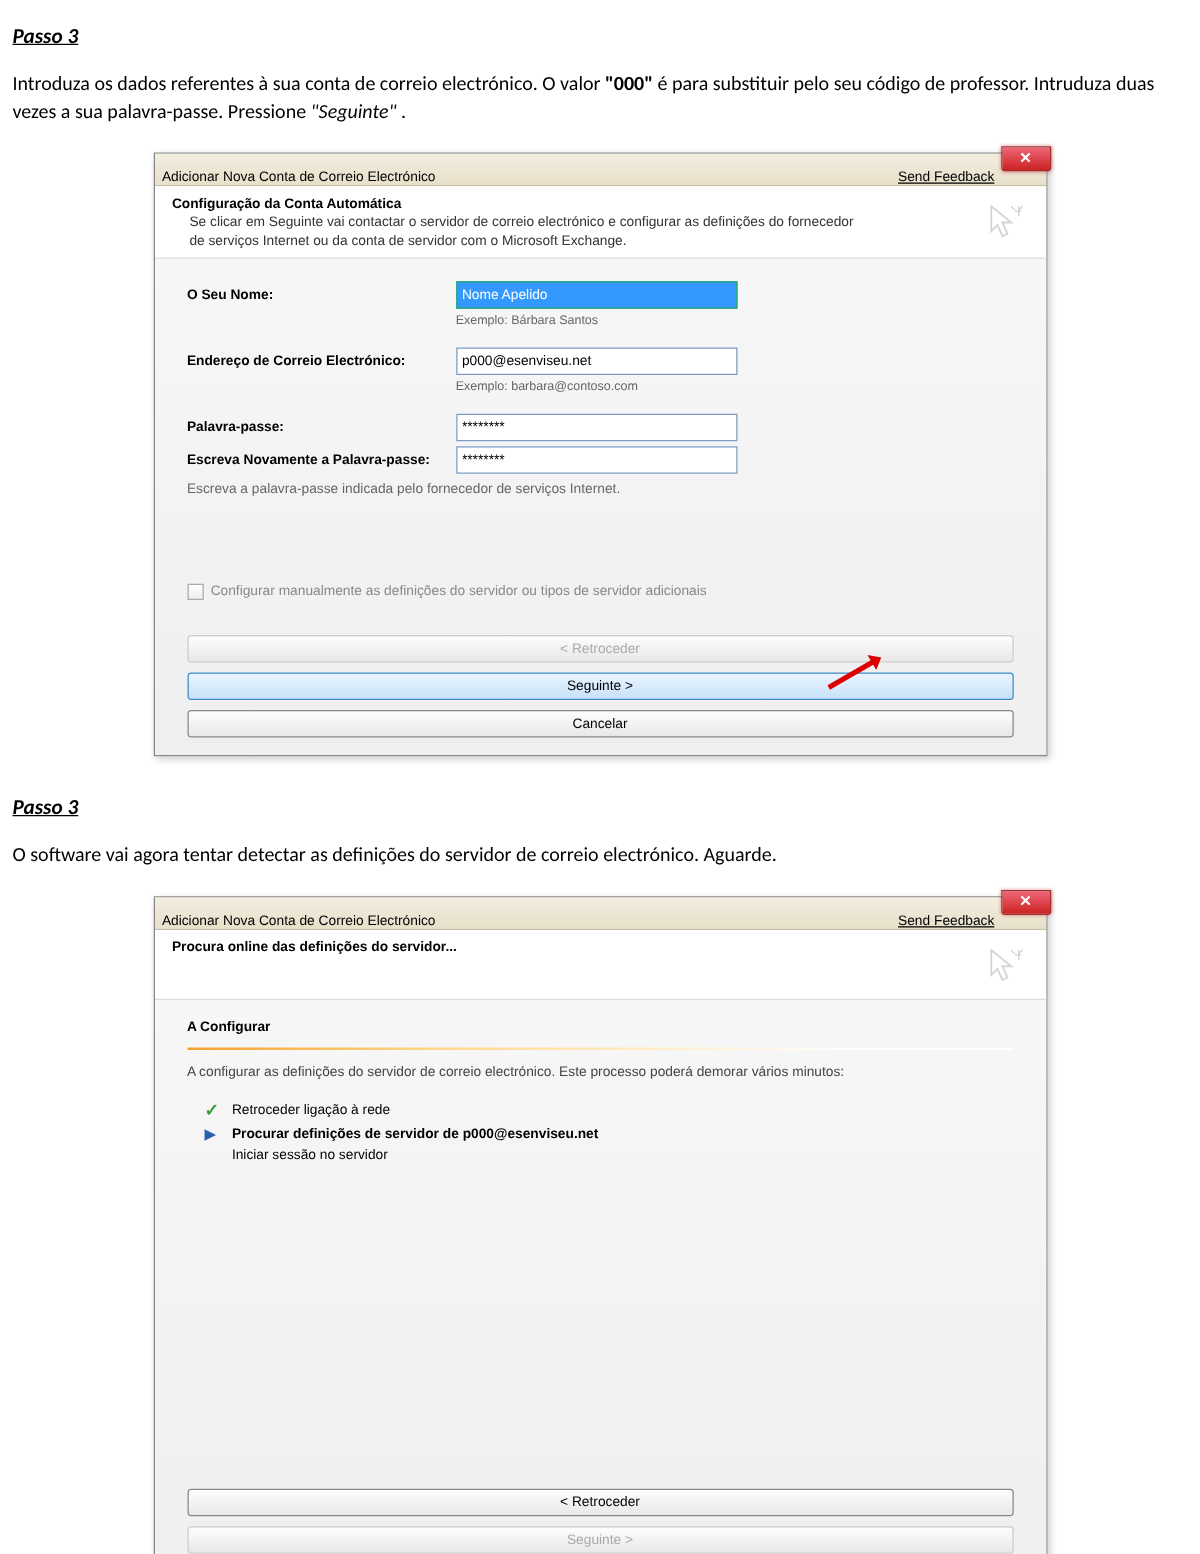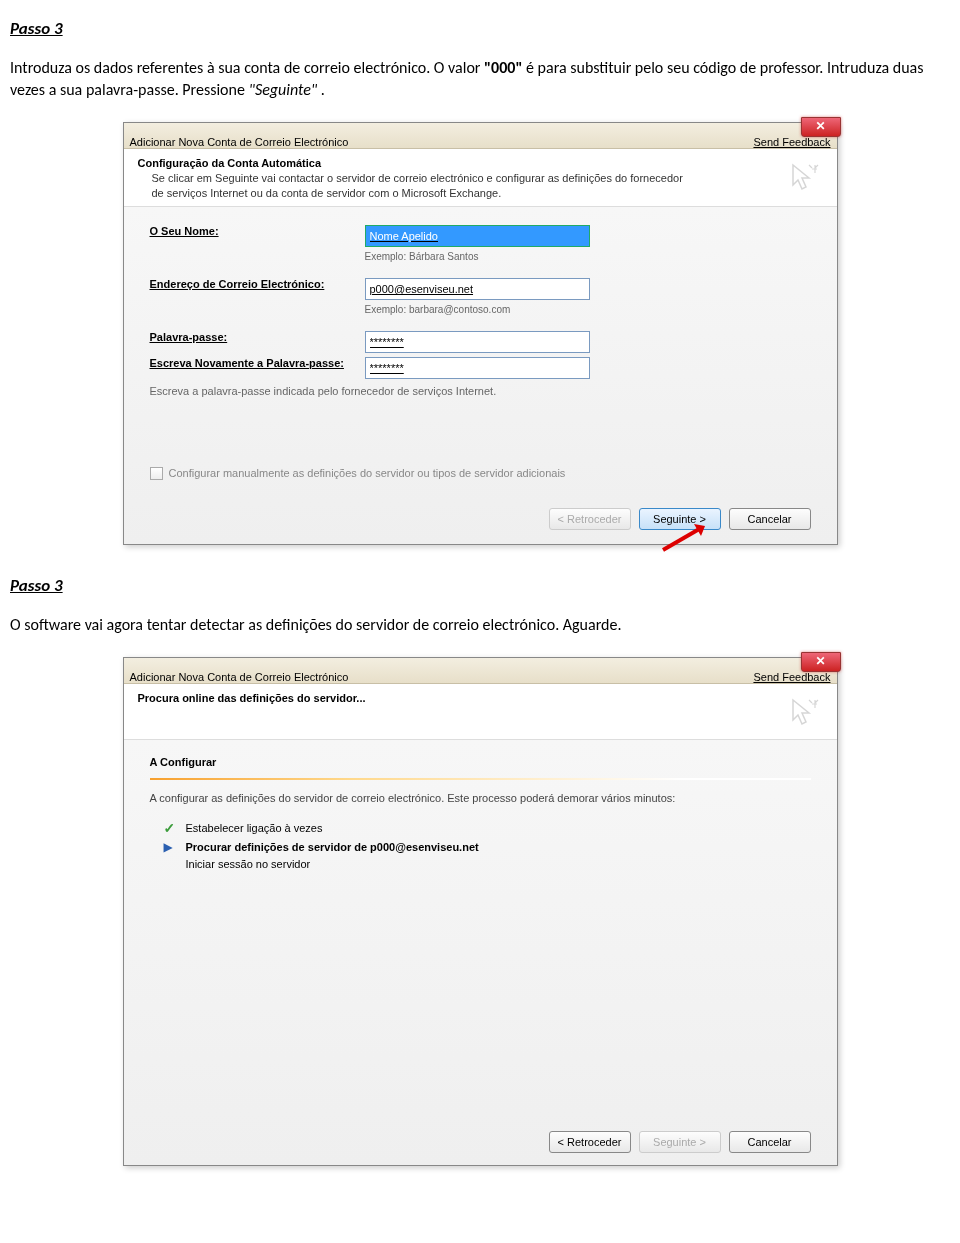--- a/index.html
+++ b/index.html
@@ -39,21 +39,21 @@
     height: 26px;
     background: linear-gradient(#f3eee0, #e7dfc9);
     border-bottom: 1px solid #c8bfa6;
     display: flex;
     align-items: flex-end;
     padding: 0 6px;
     font-size: 11px;
     position: relative;
   }
   .titlebar-title { flex: 1; }
-  .titlebar-link { text-decoration: underline; }
+  .titlebar-link { text-decoration: underline; margin-right: 35px; }
   .close-btn {
     position: absolute;
     right: -4px;
     top: -6px;
     width: 40px;
     height: 20px;
     background: linear-gradient(#e67, #c22);
     border: 1px solid #933;
     border-radius: 0 0 3px 3px;
     color: #fff;
@@ -94,24 +94,23 @@
   }
 
   .body-panel {
     background: linear-gradient(#f7f7f7, #efefef);
     padding: 18px 26px 14px 26px;
     font-size: 11px;
     color: #000;
   }
   .form-row {
     display: flex;
-    align-items: flex-start;
+    align-items: center;
     margin-bottom: 4px;
     min-height: 22px;
-    text-decoration: underline;
   }
   .form-label {
     width: 215px;
     font-weight: bold;
     font-size: 11px;
   }
   .text-input {
     width: 225px;
     height: 19px;
     font-size: 11px;
@@ -150,24 +149,25 @@
   .checkbox-box {
     width: 13px;
     height: 13px;
     border: 1px solid #aaa;
     background: linear-gradient(#fff,#eee);
     margin-right: 6px;
   }
 
   .button-row {
     display: flex;
-    justify-content: flex-end;
+    justify-content: space-between;
     gap: 8px;
     padding-top: 4px;
     position: relative;
+    flex-direction: column;
   }
   .btn {
     min-width: 82px;
     height: 22px;
     font-size: 11px;
     border: 1px solid #888;
     background: linear-gradient(#fdfdfd, #e8e8e8);
     border-radius: 3px;
     text-align: center;
     line-height: 20px;
@@ -307,21 +307,21 @@
       <path d="M25 8 L30 8 M28 4 L28 12 M22 4 L25 7 M31 4 L28 7" stroke="#999" stroke-width="1.2" fill="none"></path>
     </svg>
   </div>
   <div class="status-panel">
     <div class="status-title">A Configurar</div>
     <div class="gradient-line"></div>
     <div class="status-desc">A configurar as definições do servidor de correio electrónico. Este processo poderá demorar vários minutos:</div>
 
     <div class="step-row">
       <div class="step-icon-check">✓</div>
-      <div>Estabelecer ligação à vezes</div>
+      <div>Retroceder ligação à rede</div>
     </div>
     <div class="step-row">
       <div class="step-icon-arrow">▶</div>
       <div class="step-bold">Procurar definições de servidor de p000@esenviseu.net</div>
     </div>
     <div class="step-row">
       <div class="step-icon-none"></div>
       <div>Iniciar sessão no servidor</div>
     </div>
 

